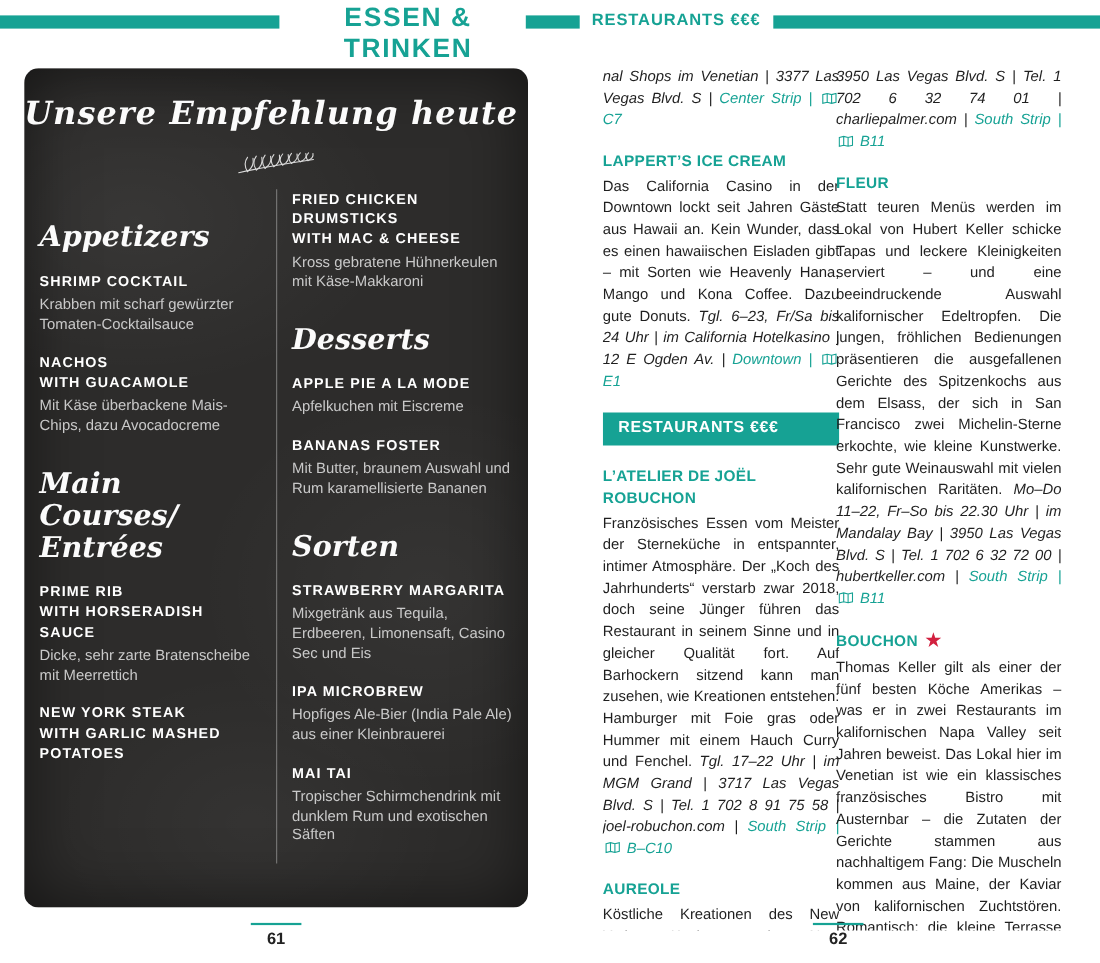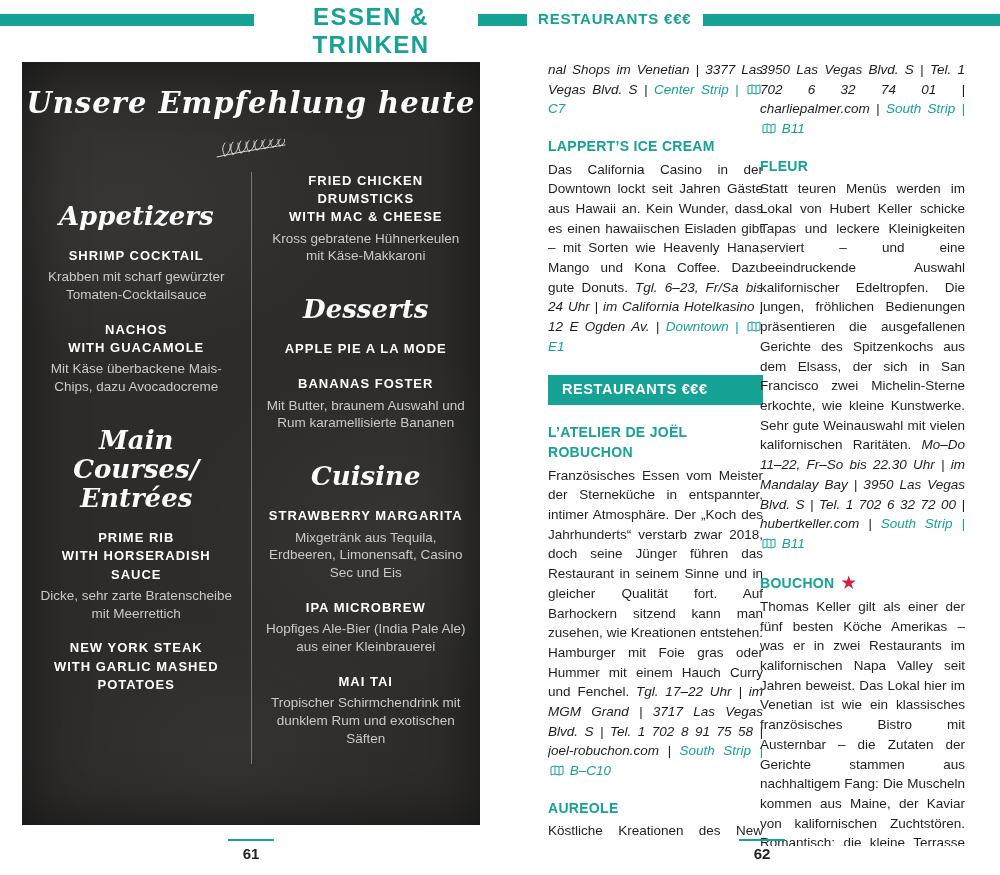--- a/index.html
+++ b/index.html
@@ -32,21 +32,21 @@
   }
   
   .board{
     position:absolute;left:22px;top:62px;width:458px;height:763px;
     background:
       radial-gradient(ellipse 340px 220px at 22% 18%, rgba(255,255,255,0.05), transparent 70%),
       radial-gradient(ellipse 300px 260px at 80% 62%, rgba(255,255,255,0.04), transparent 70%),
       radial-gradient(ellipse 260px 200px at 45% 90%, rgba(255,255,255,0.035), transparent 70%),
       var(--chalk-bg);
     box-shadow:inset 0 0 60px rgba(0,0,0,0.55);
-    color:#f2f2f2;text-align:center;border-radius:0;
+    color:#f2f2f2;text-align:left;border-radius:13px;
     padding-top:24px;overflow:hidden;
   }
   .board-title{
     font-family:"DejaVu Serif",serif;font-style:italic;font-weight:bold;
     font-size:29px;letter-spacing:1px;color:#fbfbfb;
   }
   .ornament{display:block;margin:16px auto 2px;opacity:0.92;}
   .board-cols{display:flex;margin-top:6px;align-items:stretch;}
   .bcol{flex:1;padding:0 14px;}
   .bcol-r{border-left:1px solid rgba(210,210,210,0.45);}
@@ -152,26 +152,27 @@
       <div class="bcol bcol-r">
           <div class="mi">
             <div class="mi-name">FRIED CHICKEN
 DRUMSTICKS
 WITH MAC &amp; CHEESE</div>
             <div class="mi-desc">Kross gebratene Hühnerkeulen mit Käse-Makkaroni</div>
           </div>
           <div class="script">Desserts</div>
           <div class="mi">
             <div class="mi-name">APPLE PIE A LA MODE</div>
+            <div class="mi-desc">Apfelkuchen mit Eiscreme</div>
           </div>
           <div class="mi">
             <div class="mi-name">BANANAS FOSTER</div>
             <div class="mi-desc">Mit Butter, braunem Auswahl und Rum karamellisierte Bananen</div>
           </div>
-          <div class="script">Cuisine</div>
+          <div class="script">Sorten</div>
           <div class="mi">
             <div class="mi-name">STRAWBERRY MARGARITA</div>
             <div class="mi-desc">Mixgetränk aus Tequila, Erdbeeren, Limonensaft, Casino Sec und Eis</div>
           </div>
           <div class="mi">
             <div class="mi-name">IPA MICROBREW</div>
             <div class="mi-desc">Hopfiges Ale-Bier (India Pale Ale) aus einer Kleinbrauerei</div>
           </div>
           <div class="mi">
             <div class="mi-name">MAI TAI</div>

